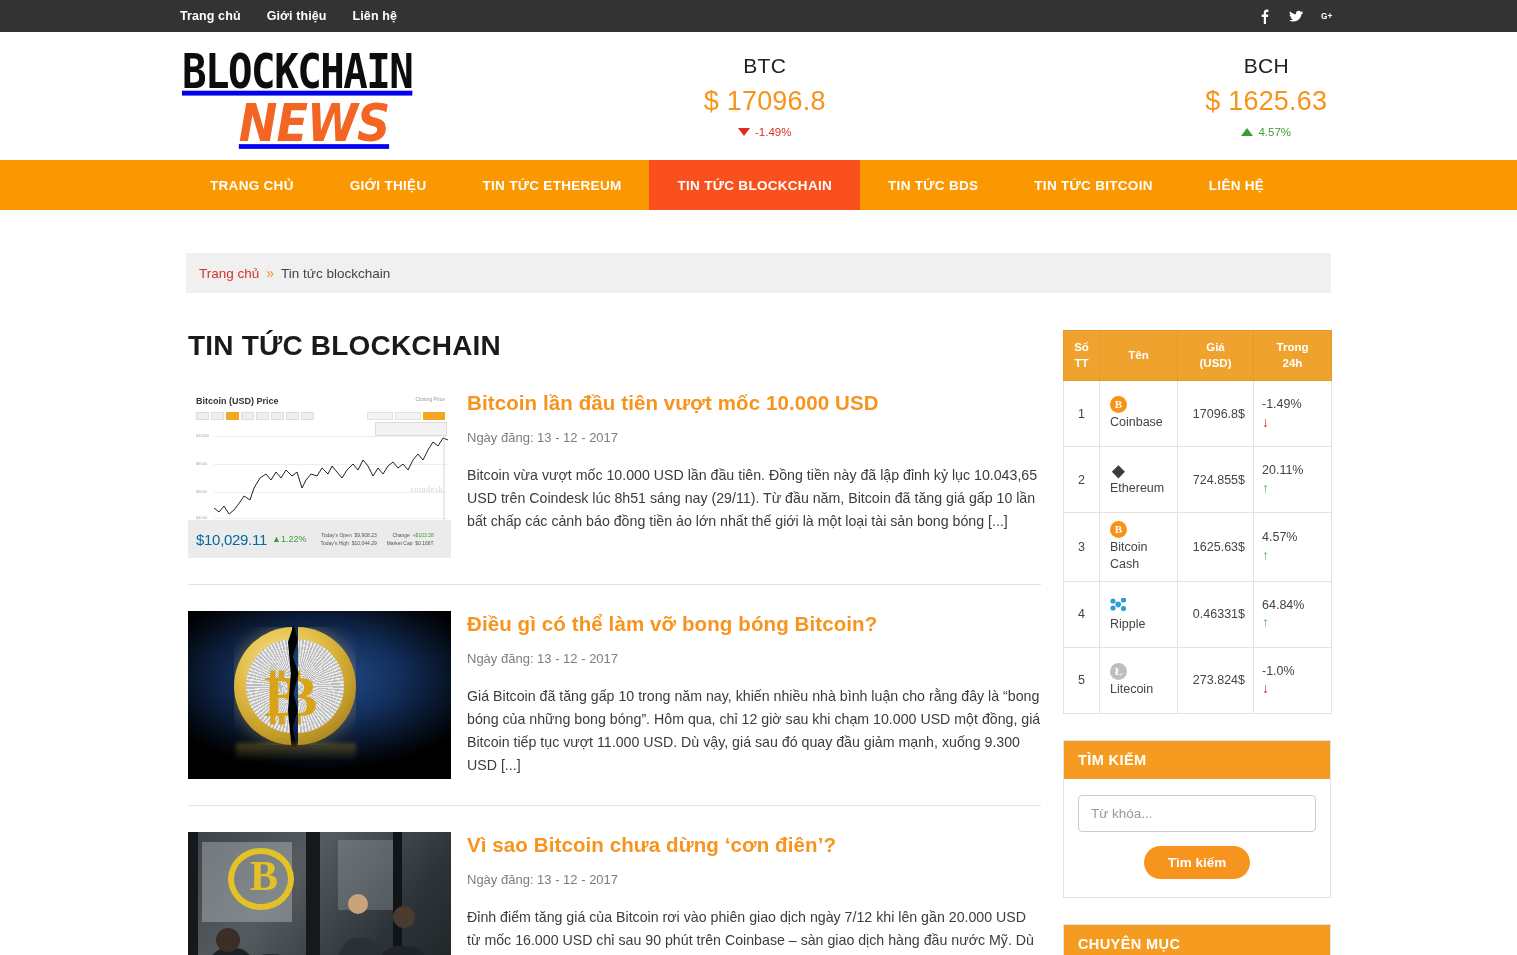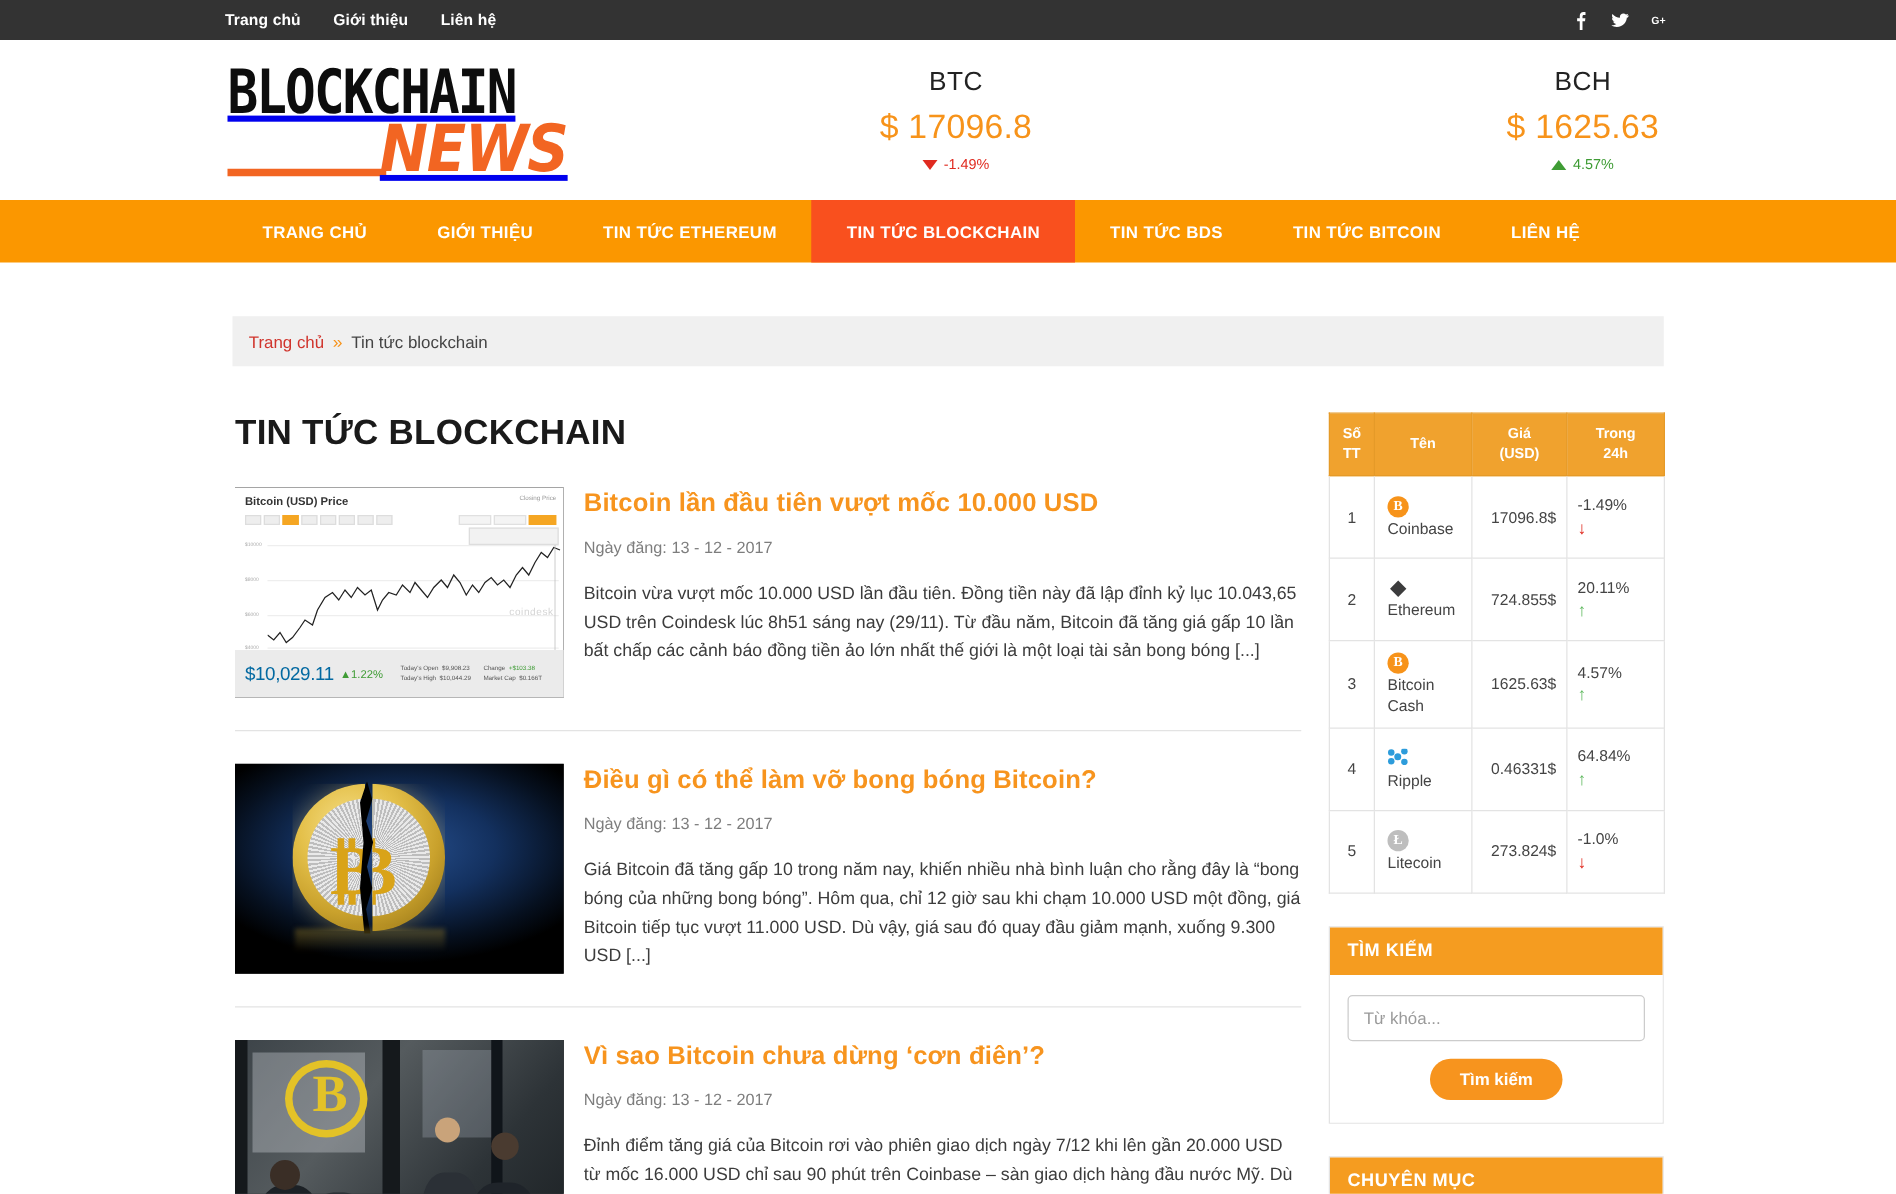--- a/index.html
+++ b/index.html
@@ -38,21 +38,21 @@
   }
   .logo-wrap { margin-left: 182px; width: 272px; position: relative; }
   .logo-top {
     font-family: "DejaVu Sans Mono", monospace;
     font-weight: bold; font-size: 40px; letter-spacing: -1.5px;
     color: #0d0d0d; line-height: .95;
     transform: scaleY(1.22) scaleX(1.02); transform-origin: left top;
     white-space: nowrap;
   }
   .logo-bottom-row {
-    display: flex; align-items: flex-end; margin-top: 16px;
+    display: flex; align-items: center; margin-top: 16px; flex-direction: column;
   }
   .logo-rule { height: 6px; background: #f26522; flex: 1 1 auto; margin-right: 2px; }
   .logo-news {
     font-family: "DejaVu Sans", sans-serif;
     font-weight: bold; font-style: italic; font-size: 44px;
     color: #f26522; line-height: .8; letter-spacing: -1px;
     transform: scaleY(1.18) scaleX(1.05); transform-origin: right bottom;
   }
 
   .tickers { display: flex; flex: 1 1 auto; margin-left: 60px; }
@@ -121,35 +121,35 @@
   }
   .art-body { flex: 1 1 auto; }
   .art-title {
     font-size: 20.5px; font-weight: bold; color: #f7941e;
     letter-spacing: .1px; line-height: 1.25; margin-bottom: 14px;
   }
   .art-date { font-size: 13px; color: #7d7d7d; margin-bottom: 19px; }
   .art-excerpt { font-size: 14.2px; color: #3c3c3c; line-height: 1.62; }
 
   
-  .tc-chart { width: 100%; height: 100%; background: #fff; position: relative; }
+  .tc-chart { width: 100%; height: 100%; background: #fff; position: relative; text-align: right; }
   .tc-head { position: absolute; top: 6px; left: 8px; font-size: 9px; color: #333; font-weight: bold; }
   .tc-head2 { position: absolute; top: 6px; right: 6px; font-size: 5px; color: #999; }
   .tc-btns { position:absolute; top:22px; left:8px; display:flex; gap:2px; }
   .tc-btns i { display:block; width:13px; height:8px; background:#eee; border:1px solid #ddd; }
   .tc-btns i.on { background:#f5a623; border-color:#f5a623; }
   .tc-btns2 { position:absolute; top:22px; right:6px; display:flex; gap:2px; }
   .tc-btns2 i { display:block; width:26px; height:8px; background:#f4f4f4; border:1px solid #e0e0e0; }
   .tc-btns2 i.go { width:22px; background:#f5a623; border-color:#f5a623; }
   .tc-plot { position:absolute; left:8px; right:4px; top:40px; height:92px; }
   .tc-plot .gl { position:absolute; left:18px; right:0; height:1px; background:#eee; }
   .tc-plot .yl { position:absolute; left:0; font-size:4px; color:#aaa; }
   .tc-plot svg { position:absolute; left:18px; top:0; }
   .tc-x { position:absolute; left:28px; right:4px; top:136px; display:flex; justify-content:space-around; font-size:4.5px; color:#aaa; }
-  .tc-coindesk { position:absolute; right:8px; top:95px; font-size:8px; color:#d4d4d4; letter-spacing:.5px; }
+  .tc-coindesk { position:absolute; right:8px; top:95px; font-size:8px; color:#d4d4d4; letter-spacing:.5px;font-family:Liberation Serif, serif; }
   .tc-foot { position:absolute; left:0; right:0; bottom:0; height:38px; background:#ebebeb; display:flex; align-items:center; }
   .tc-price { font-size:15px; color:#0369a1; margin-left:8px; letter-spacing:-.3px; }
   .tc-pct { font-size:9px; color:#3f9c35; margin-left:5px; }
   .tc-stats { margin-left:14px; font-size:5px; color:#555; line-height:1.6; display:flex; gap:10px; }
   .tc-stats div span { display:inline-block; }
   .coin-bg2 { width:100%; height:100%; background: radial-gradient(ellipse 65% 55% at 50% 40%, #27508f 0%, #13305e 45%, #06101f 80%, #000 100%); position:relative; overflow:hidden; }
   .half { position:absolute; top:16px; width:58px; height:118px; overflow:hidden; }
   .half .disc {
     position:absolute; top:0; width:118px; height:118px; border-radius:50%;
     background: radial-gradient(circle at 38% 30%, #f6e08a 0%, #e4c04a 35%, #c9a12c 62%, #8a6a12 100%);

